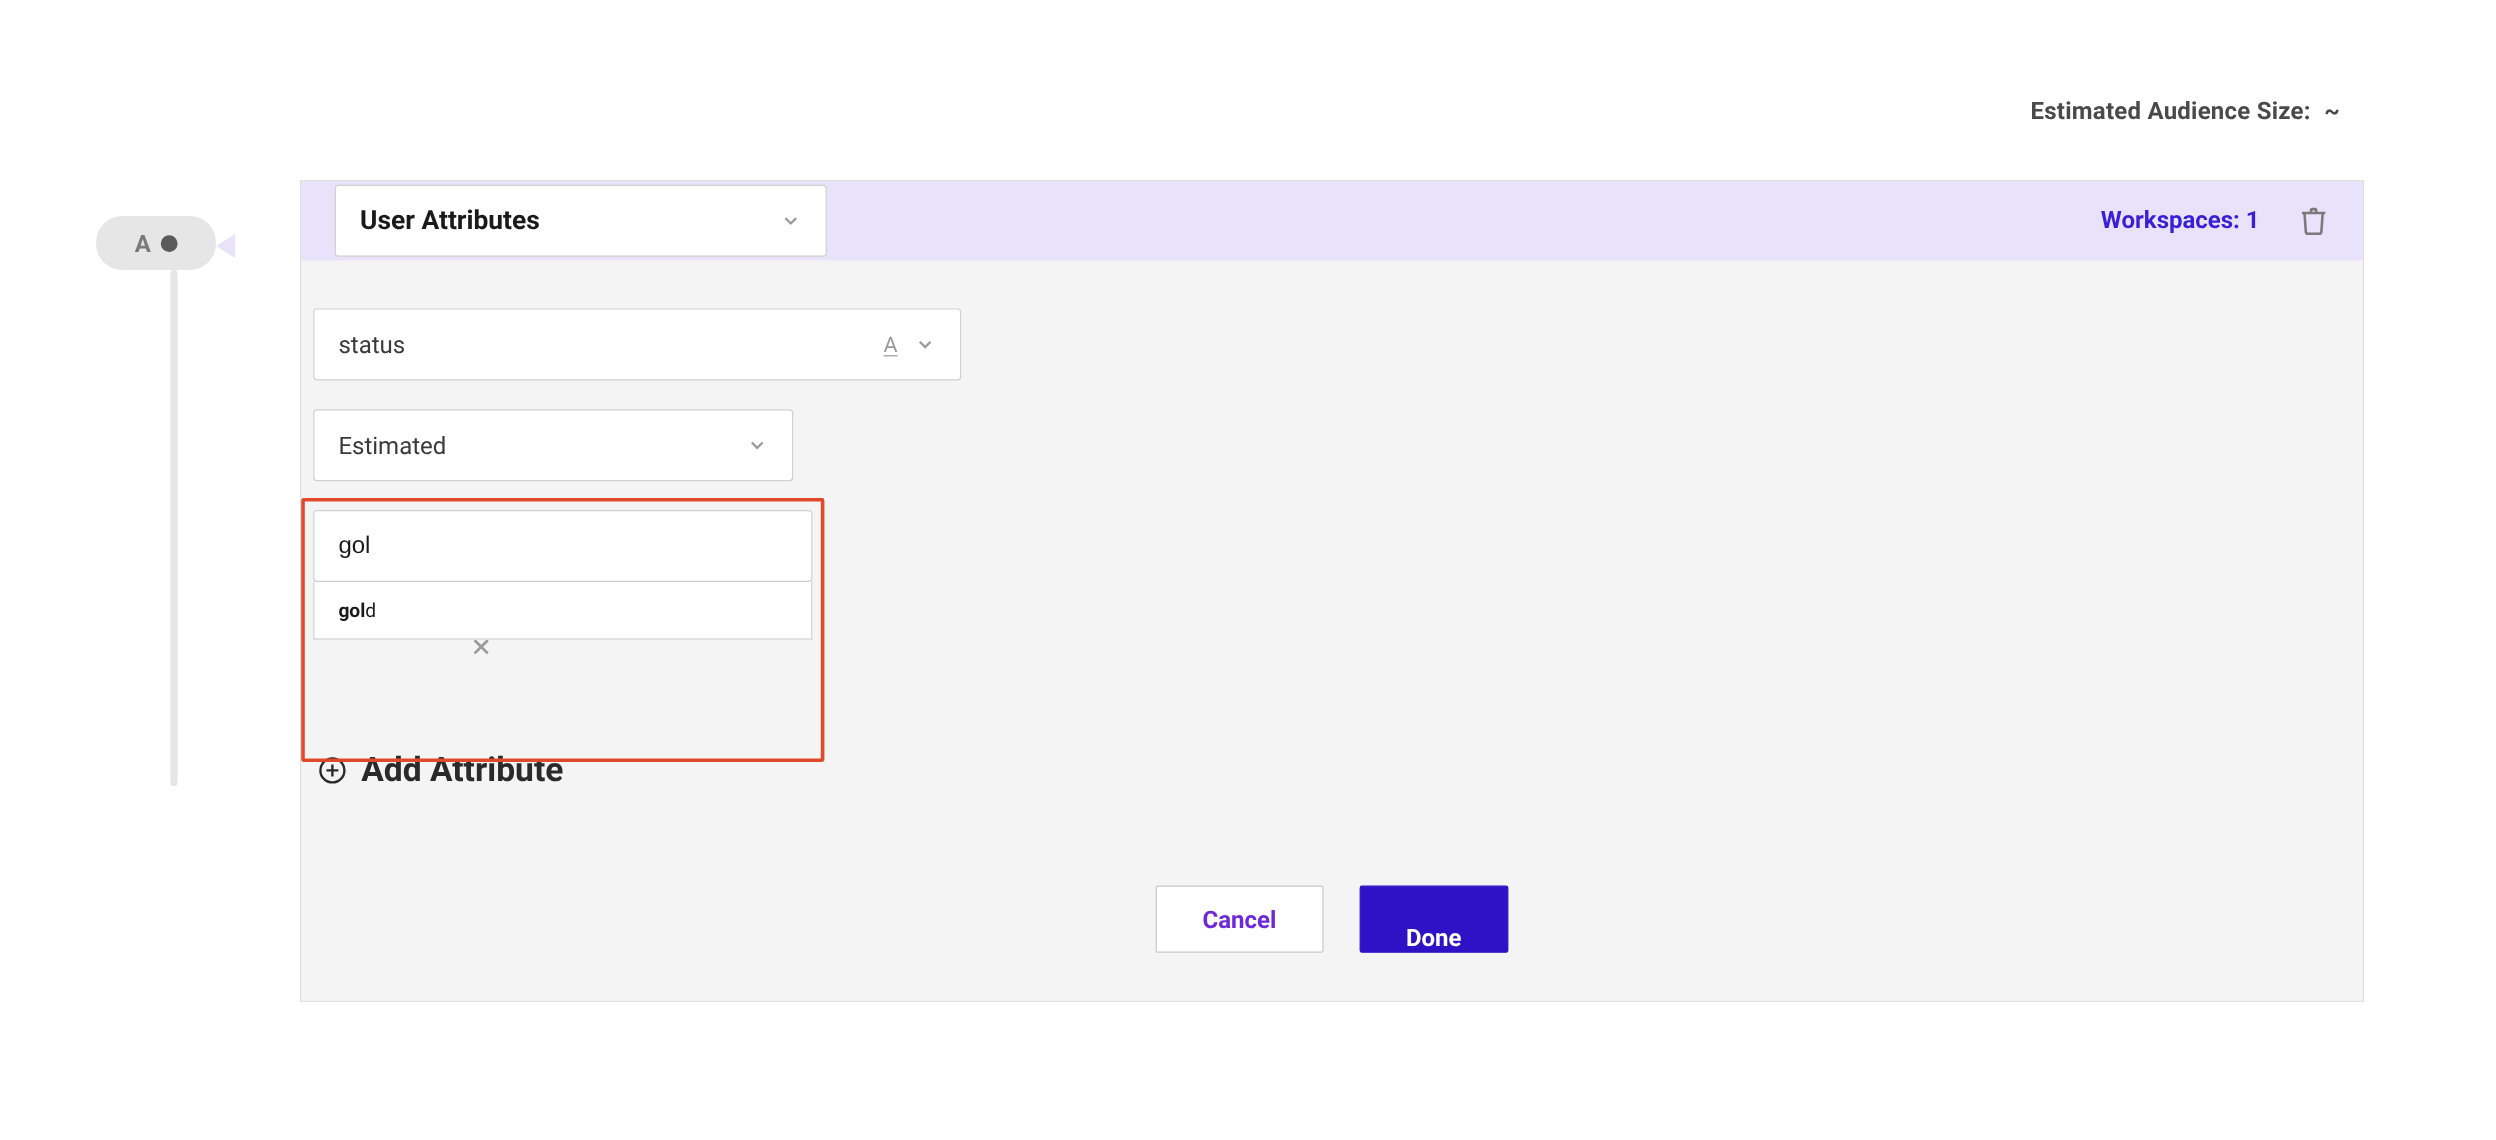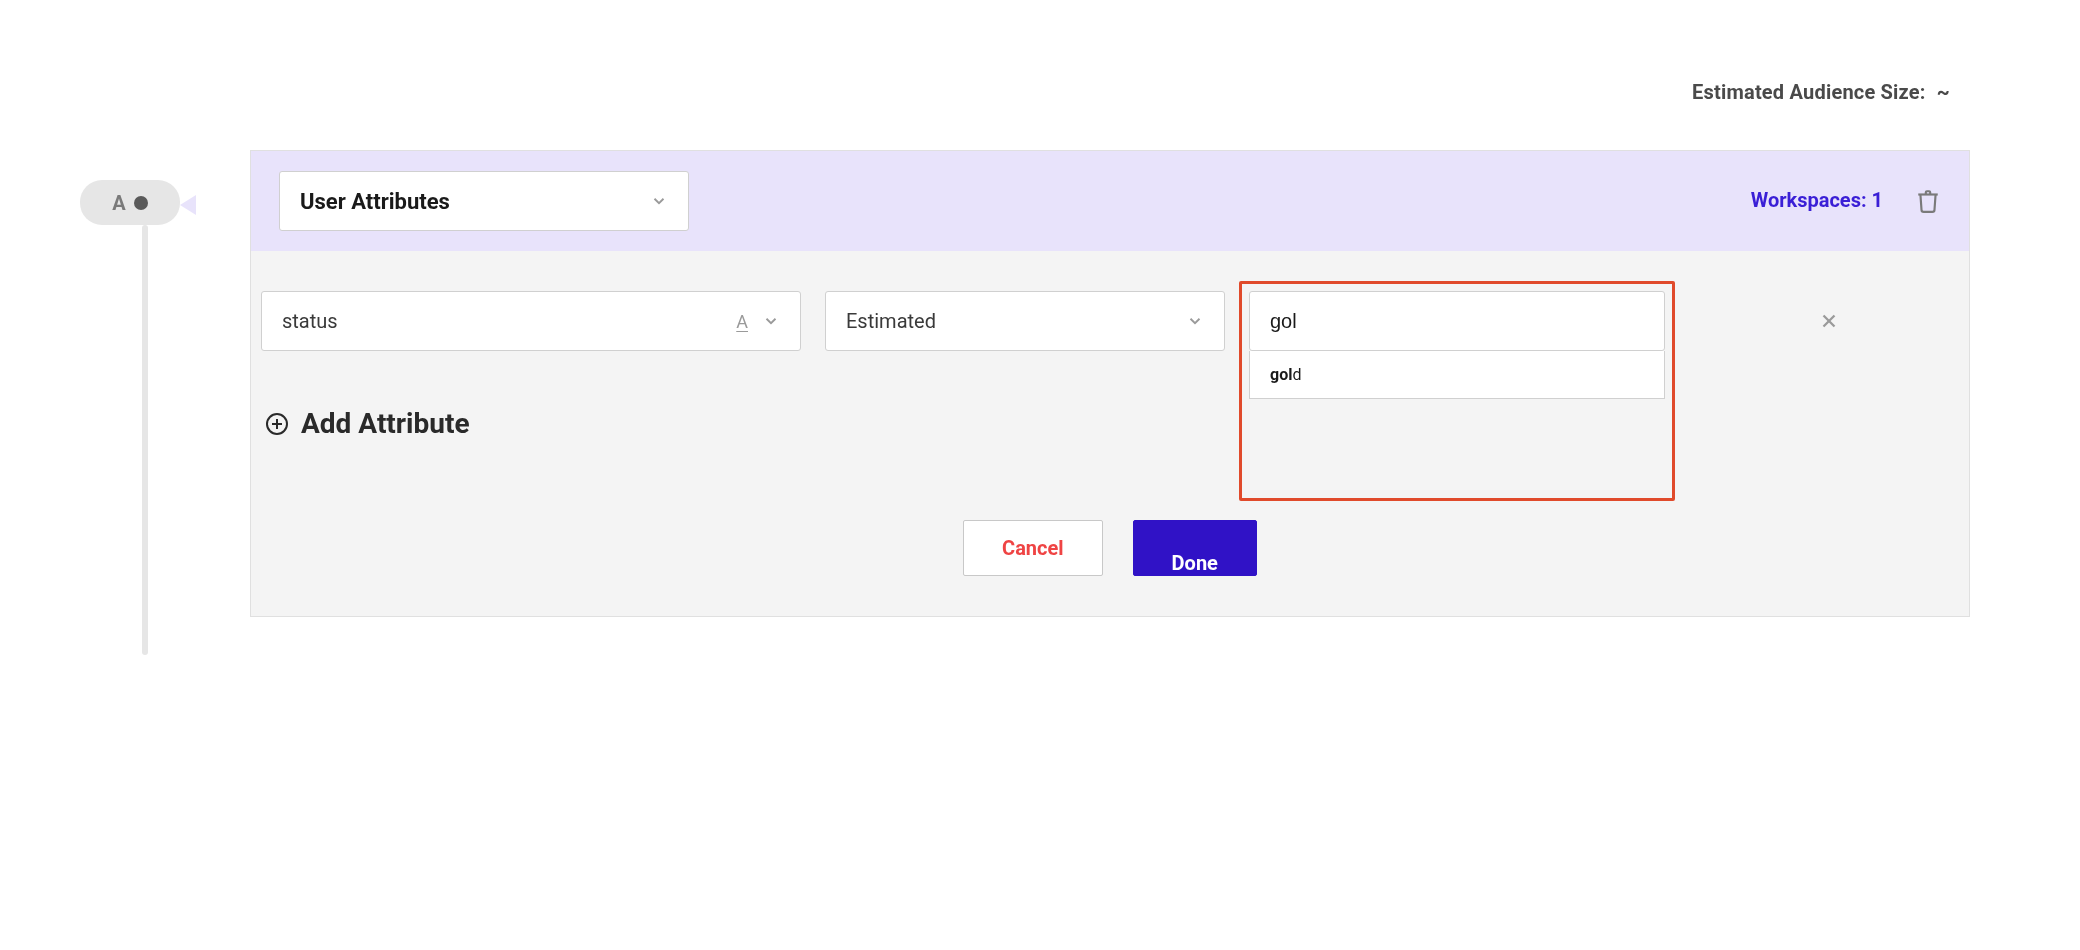--- a/index.html
+++ b/index.html
@@ -70,21 +70,21 @@
   .card {
     position: absolute;
     left: 250px;
     top: 150px;
     width: 1720px;
     border: 1px solid #e0e0e0;
     background: #f4f4f4;
   }
   .card-header {
     background: #e8e3fb;
-    padding: 20px 28px;
+    padding: 3px 28px;
     display: flex;
     align-items: center;
     justify-content: space-between;
   }
   .select-box {
     display: inline-flex;
     align-items: center;
     justify-content: space-between;
     background: #ffffff;
     border: 1px solid #d0d0d0;
@@ -106,20 +106,21 @@
   .trash { color: #7a7a7a; cursor: pointer; display:flex; }
 
   .card-body {
     padding: 40px 10px 40px 10px;
   }
   .row {
     display: flex;
     align-items: flex-start;
     gap: 24px;
     padding: 0 0 16px 0;
+    flex-direction: column;
   }
   .attr-select, .op-select {
     display:flex; align-items:center; justify-content:space-between;
     background:#ffffff; border:1px solid #d0d0d0; height:60px;
     padding:0 20px; border-radius:3px; font-size:20px; color:#3a3a3a;
     cursor:pointer;
   }
   .attr-select { width: 540px; }
   .op-select   { width: 400px; }
   .attr-right-glyphs { display:flex; align-items:center; gap:14px; color:#9a9a9a; }
@@ -189,21 +190,21 @@
   }
   .btn {
     height: 56px;
     padding: 0 38px;
     font-size: 20px;
     font-weight:700;
     border-radius:2px;
     cursor:pointer;
     display:flex; align-items:center; justify-content:center;
   }
-  .btn-secondary { background:#ffffff; border:1px solid #c8c8c8; color:#ef4444; }
+  .btn-secondary { background:#ffffff; border:1px solid #c8c8c8; color:#6d28d9; }
   .btn-primary   { background:#3012c6; border:1px solid #3012c6; color:#ffffff;align-items:flex-end; }
 
   svg { display:block; }
 </style>
 </head>
 <body>
 
 <div class="page">
 
   <div class="audience-size">

